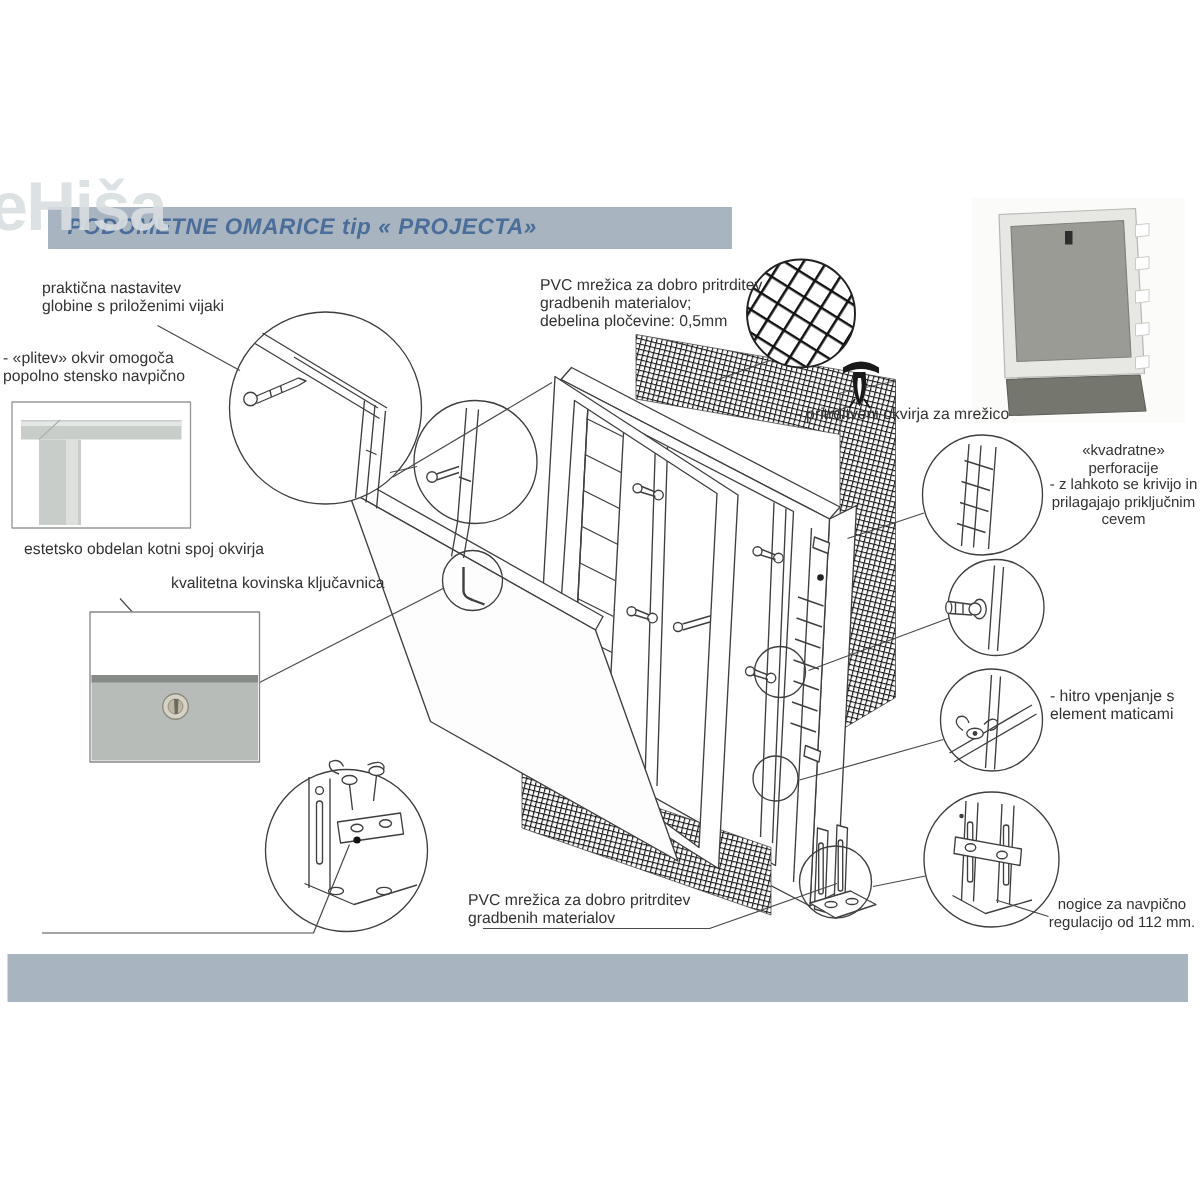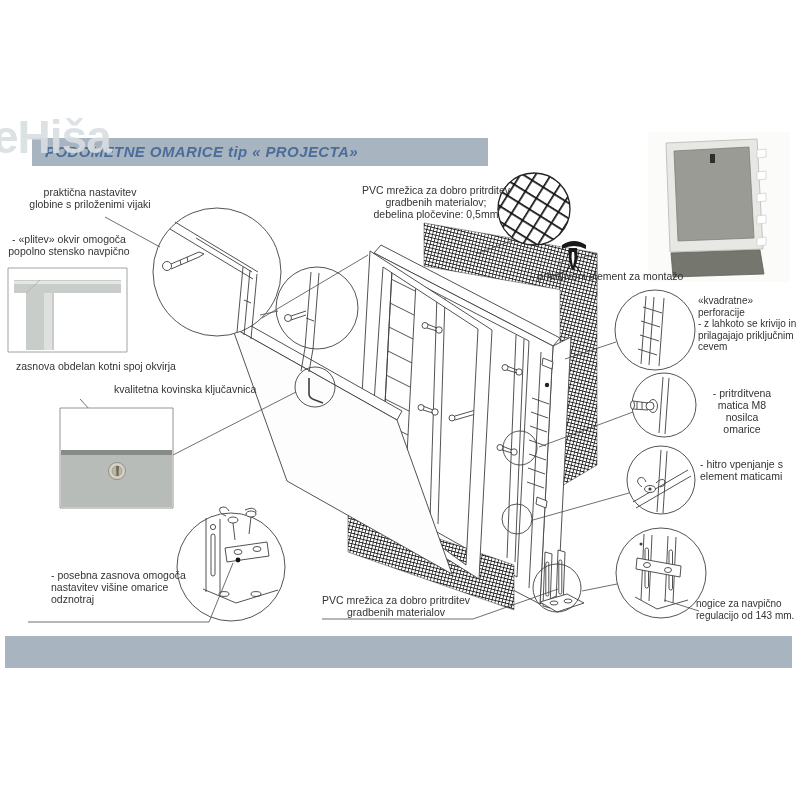--- a/index.html
+++ b/index.html
@@ -6,22 +6,22 @@
   #stage{position:relative;width:800px;height:800px;background:#fff;overflow:hidden;
          font-family:"Liberation Sans",sans-serif;}
   #drawing{position:absolute;left:0;top:0;}
   .band{position:absolute;left:32px;top:138px;width:456px;height:28px;background:#a8b5c1;z-index:2;}
   .band span{display:block;padding-left:13px;line-height:28px;font-size:15px;font-style:italic;
              font-weight:600;letter-spacing:.4px;color:#4a6d9a;}
   .watermark{position:absolute;left:-7px;top:110px;z-index:3;font-size:46px;font-weight:700;
              color:#d9dee2;opacity:.9;letter-spacing:-1px;}
   .footer{position:absolute;left:5px;top:636px;width:787px;height:32px;background:#a8b5c1;}
   .lbl{position:absolute;z-index:4;font-size:10.5px;line-height:12px;color:#333;white-space:pre-line;}
-  .ctr{text-align:center;}
-  .sm{font-size:10px;line-height:11.5px;}
+  .ctr{}
+  .sm{font-size:10px;line-height:11.5px;text-align:center;}
 </style>
 </head>
 <body>
 
 <div id="stage">
 
   <div class="band">
     <span>PODOMETNE OMARICE tip « PROJECTA»</span>
   </div>
   <div class="watermark">eHiša</div>
@@ -233,38 +233,31 @@
         <polygon points="757,216 766,215 766,223 757,224" fill="#fff" stroke="#c5c5c0" stroke-width=".6"></polygon>
         <polygon points="757,238 766,237 766,245 757,246" fill="#fff" stroke="#c5c5c0" stroke-width=".6"></polygon>
       </g>
     </g>
   </svg>
 
   <div class="lbl ctr" style="left:28px;top:186px;width:124px;">praktična nastavitev
 globine s priloženimi vijaki</div>
   <div class="lbl ctr" style="left:2px;top:233px;width:134px;">- «plitev» okvir omogoča
 popolno stensko navpično</div>
-  <div class="lbl" style="left:16px;top:360px;width:210px;">zasnova obdelan kotni spoj okvirja</div>
+  <div class="lbl" style="left:16px;top:360px;width:210px;">estetsko obdelan kotni spoj okvirja</div>
   <div class="lbl" style="left:70px;top:383px;width:190px;padding-left:44px;">kvalitetna kovinska ključavnica</div>
   <div class="lbl ctr" style="left:360px;top:184px;width:152px;">PVC mrežica za dobro pritrditev
 gradbenih materialov;
 debelina pločevine: 0,5mm</div>
-  <div class="lbl" style="left:531px;top:270px;width:225px;">- pritrditveni element za montažo</div>
+  <div class="lbl" style="left:531px;top:270px;width:225px;">- pritrditveni okvirja za mrežico</div>
   <div class="lbl sm" style="left:698px;top:295px;width:102px;">«kvadratne» perforacije
 - z lahkoto se krivijo in
 prilagajajo priključnim
 cevem</div>
-  <div class="lbl ctr" style="left:696px;top:387px;width:92px;">- pritrditvena
-matica M8
-nosilca
-omarice</div>
   <div class="lbl" style="left:700px;top:458px;width:100px;">- hitro vpenjanje s
 element maticami</div>
   <div class="lbl sm" style="left:696px;top:598px;width:104px;">nogice za navpično
-regulacijo od 143 mm.</div>
+regulacijo od 112 mm.</div>
   <div class="lbl ctr" style="left:312px;top:594px;width:168px;">PVC mrežica za dobro pritrditev
 gradbenih materialov</div>
-  <div class="lbl" style="left:51px;top:569px;width:155px;">- posebna zasnova omogoča
-nastavitev višine omarice
-odznotraj</div>
 
   <div class="footer"></div>
 </div>
 
 </body></html>

